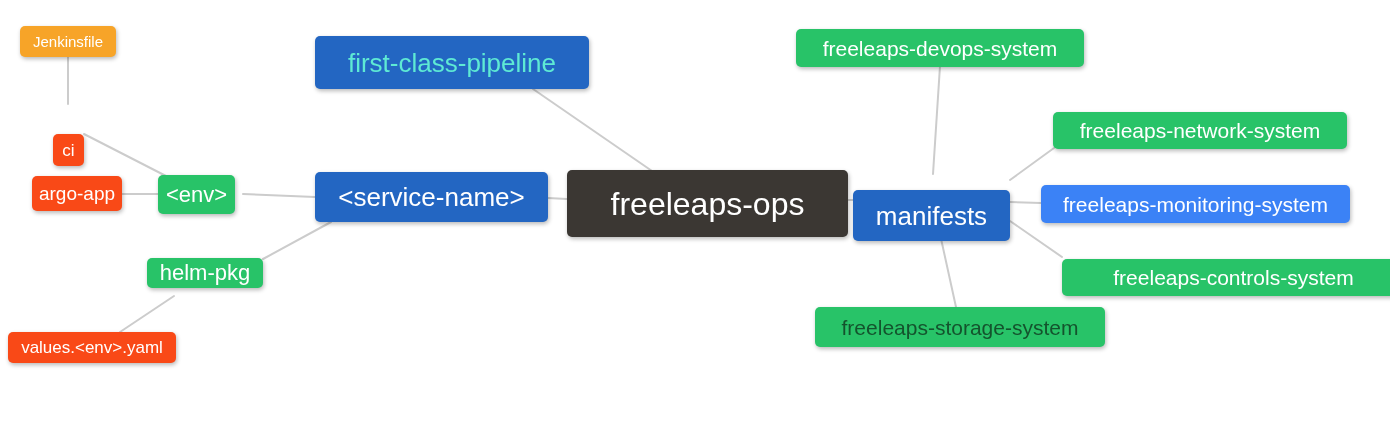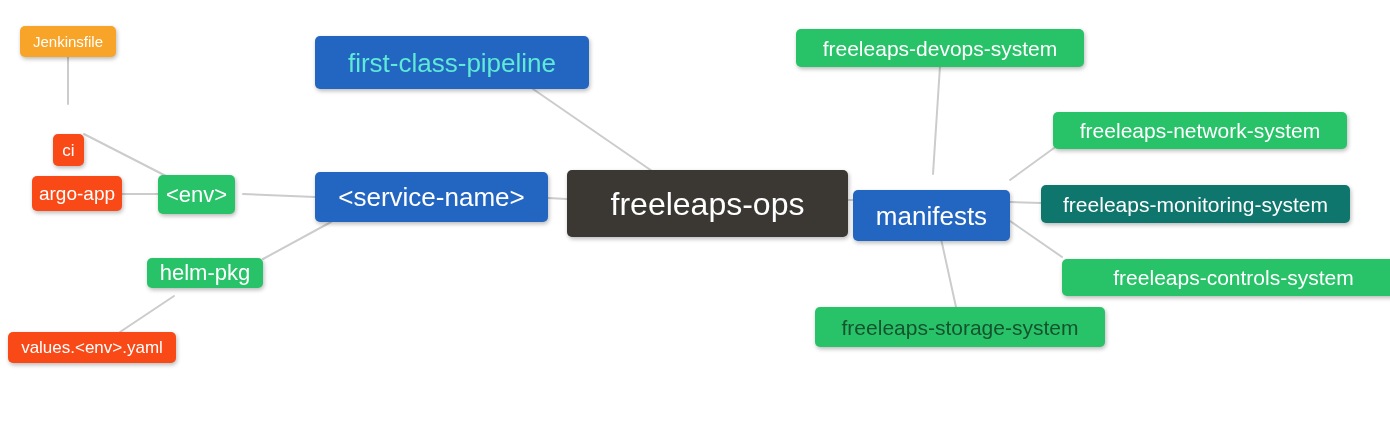--- a/index.html
+++ b/index.html
@@ -64,17 +64,17 @@
       <div class="node" style="left: 32px; top: 176px; width: 90px; height: 35px; font-size: 19px; background: rgb(249, 73, 23); color: rgb(255, 255, 255);">argo-app</div>
       <div class="node" style="left: 158px; top: 175px; width: 77px; height: 39px; font-size: 22px; background: rgb(40, 195, 104); color: rgb(255, 255, 255);">&lt;env&gt;</div>
       <div class="node" style="left: 147px; top: 258px; width: 116px; height: 30px; font-size: 22px; background: rgb(40, 195, 104); color: rgb(255, 255, 255);">helm-pkg</div>
       <div class="node" style="left: 8px; top: 332px; width: 168px; height: 31px; font-size: 17px; background: rgb(249, 73, 23); color: #ffffff;">values.&lt;env&gt;.yaml</div>
       <div class="node" style="left: 315px; top: 36px; width: 274px; height: 53px; font-size: 26px; background: rgb(35, 102, 194); color: #5eead4;">first-class-pipeline</div>
       <div class="node" style="left: 315px; top: 172px; width: 233px; height: 50px; font-size: 26px; background: rgb(35, 102, 194); color: rgb(255, 255, 255);">&lt;service-name&gt;</div>
       <div class="node" style="left: 567px; top: 170px; width: 281px; height: 67px; font-size: 32px; background: rgb(59, 55, 51); color: rgb(255, 255, 255);">freeleaps-ops</div>
       <div class="node" style="left: 853px; top: 174px; width: 157px; height: 51px; font-size: 26px; background: rgb(35, 102, 194); color: rgb(255, 255, 255); margin-top: 16px;">manifests</div>
       <div class="node" style="left: 796px; top: 29px; width: 288px; height: 38px; font-size: 21px; background: rgb(40, 195, 104); color: rgb(255, 255, 255);">freeleaps-devops-system</div>
       <div class="node" style="left: 1053px; top: 112px; width: 294px; height: 37px; font-size: 21px; background: rgb(40, 195, 104); color: rgb(255, 255, 255);">freeleaps-network-system</div>
-      <div class="node" style="left: 1041px; top: 185px; width: 309px; height: 38px; font-size: 21px; background: #0f766e; color: rgb(255, 255, 255);">freeleaps-monitoring-system</div>
+      <div class="node" style="left: 1041px; top: 185px; width: 309px; height: 38px; font-size: 21px; background: #3b82f6; color: rgb(255, 255, 255);">freeleaps-monitoring-system</div>
       <div class="node" style="left: 1062px; top: 259px; width: 343px; height: 37px; font-size: 21px; background: rgb(40, 195, 104); color: rgb(255, 255, 255);">freeleaps-controls-system</div>
       <div class="node" style="left: 815px; top: 307px; width: 290px; height: 40px; font-size: 21px; background: rgb(40, 195, 104); color: #14532d;">freeleaps-storage-system</div>
     </div>
 </div>
 
 </body></html>

